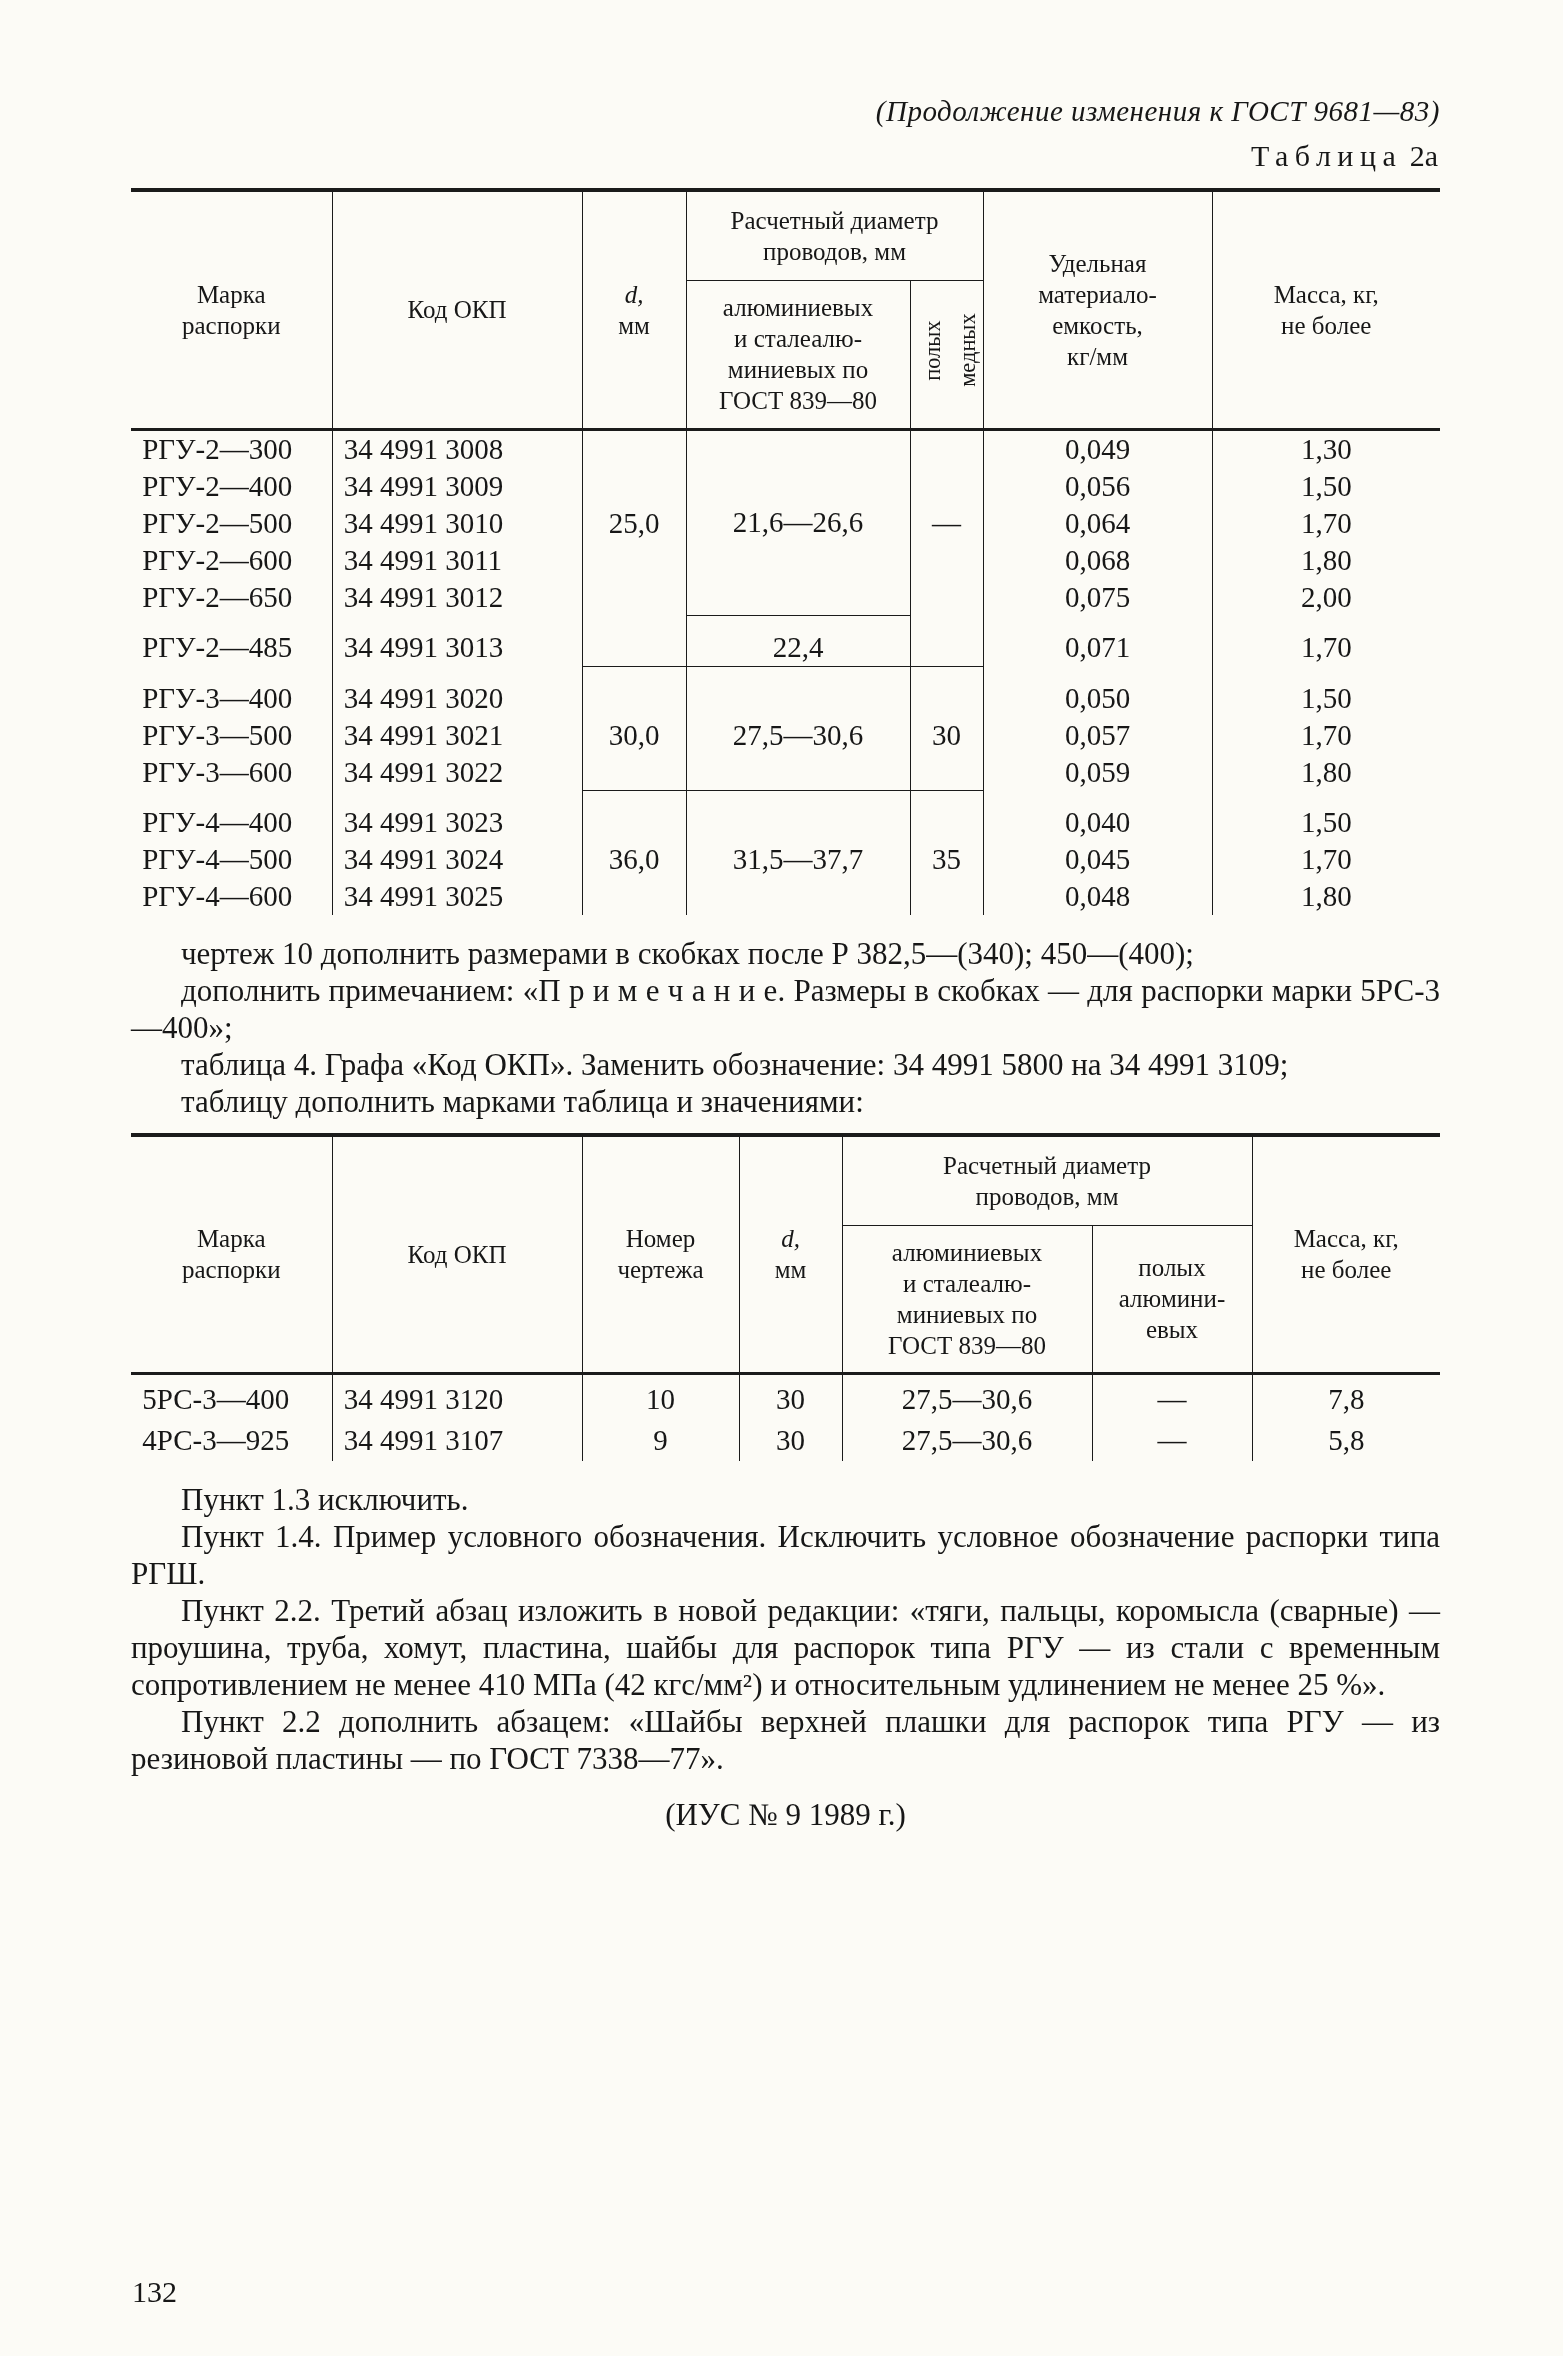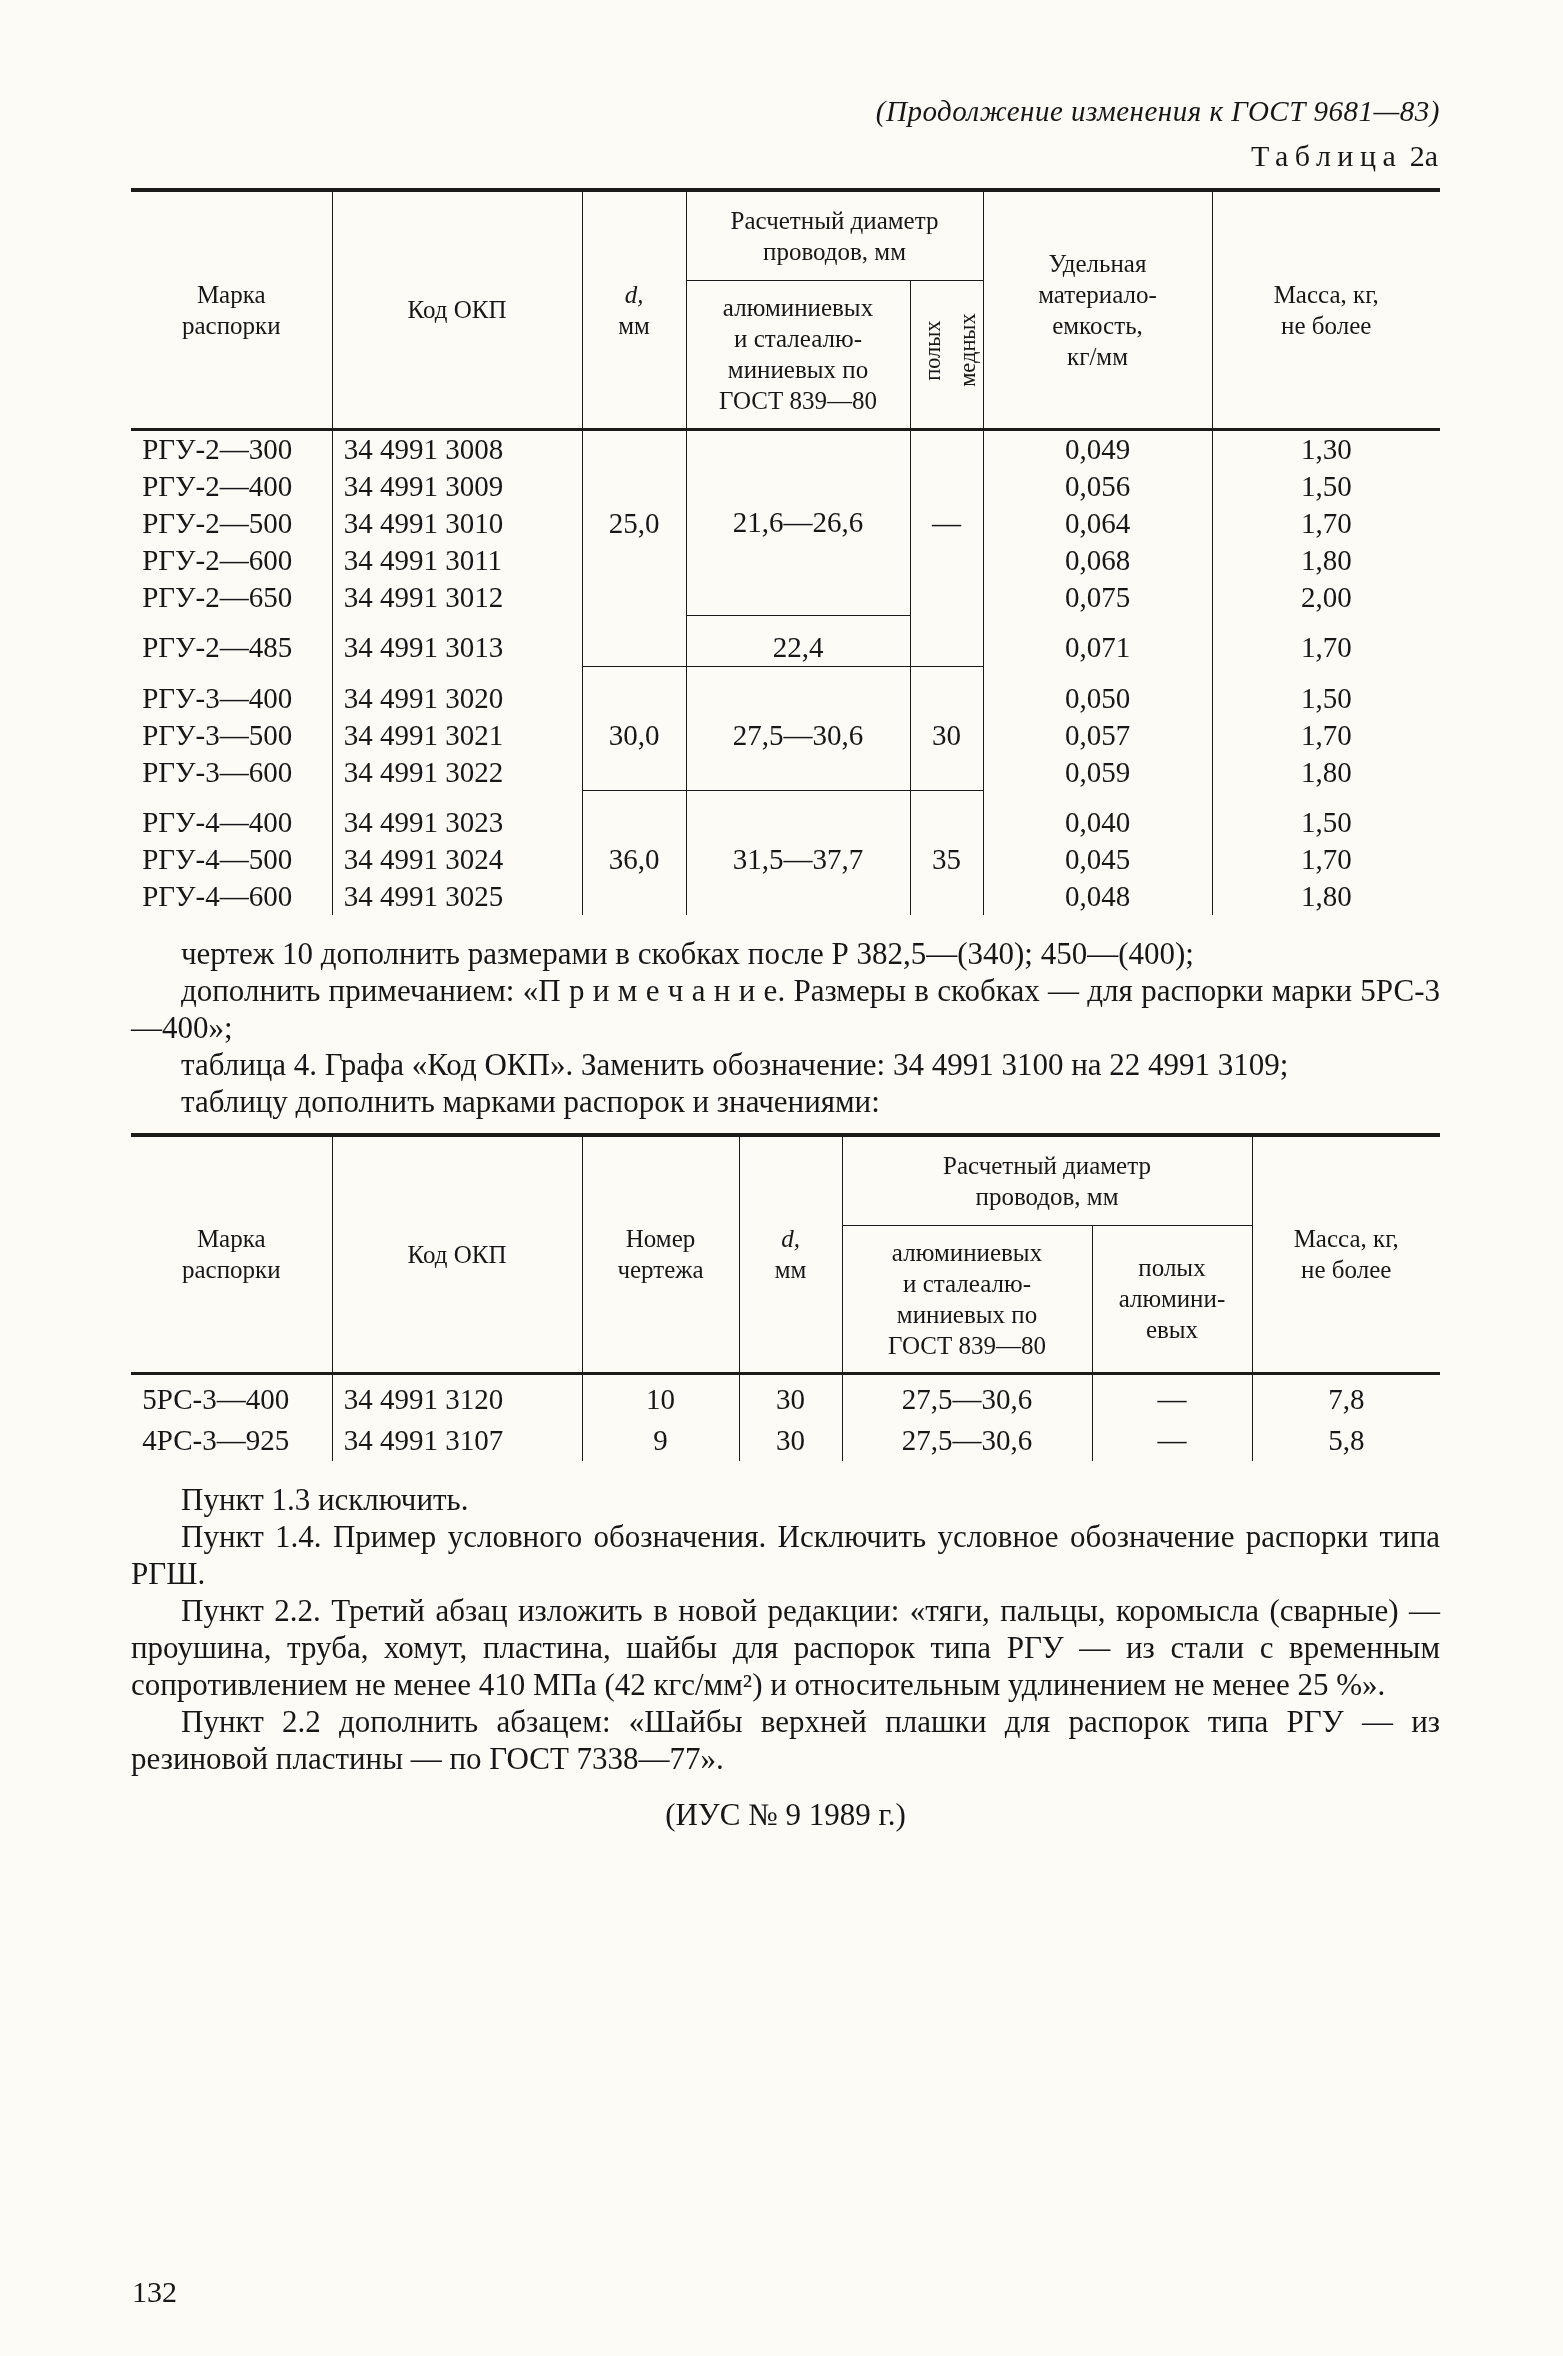--- a/index.html
+++ b/index.html
@@ -183,22 +183,22 @@
         <td class="left bl">34 4991 3025</td>
         <td class="bl">0,048</td>
         <td class="bl">1,80</td>
       </tr>
     </tbody>
   </table>
 
   <div class="textblock">
     <p>чертеж 10 дополнить размерами в скобках после Р 382,5—(340); 450—(400);</p>
     <p>дополнить примечанием: «П р и м е ч а н и е.  Размеры в скобках — для распорки марки 5РС-3—400»;</p>
-    <p>таблица 4. Графа «Код ОКП». Заменить обозначение: 34 4991 3100 на 22 4991 3109;</p>
-    <p>таблицу дополнить марками распорок и значениями:</p>
+    <p>таблица 4. Графа «Код ОКП». Заменить обозначение: 34 4991 5800 на 34 4991 3109;</p>
+    <p>таблицу дополнить марками таблица и значениями:</p>
   </div>
 
   <table class="t2">
     <colgroup>
       <col class="w1">
         <col class="w2">
         <col class="w3">
         <col class="w4">
         <col class="w5">
         <col class="w6">

